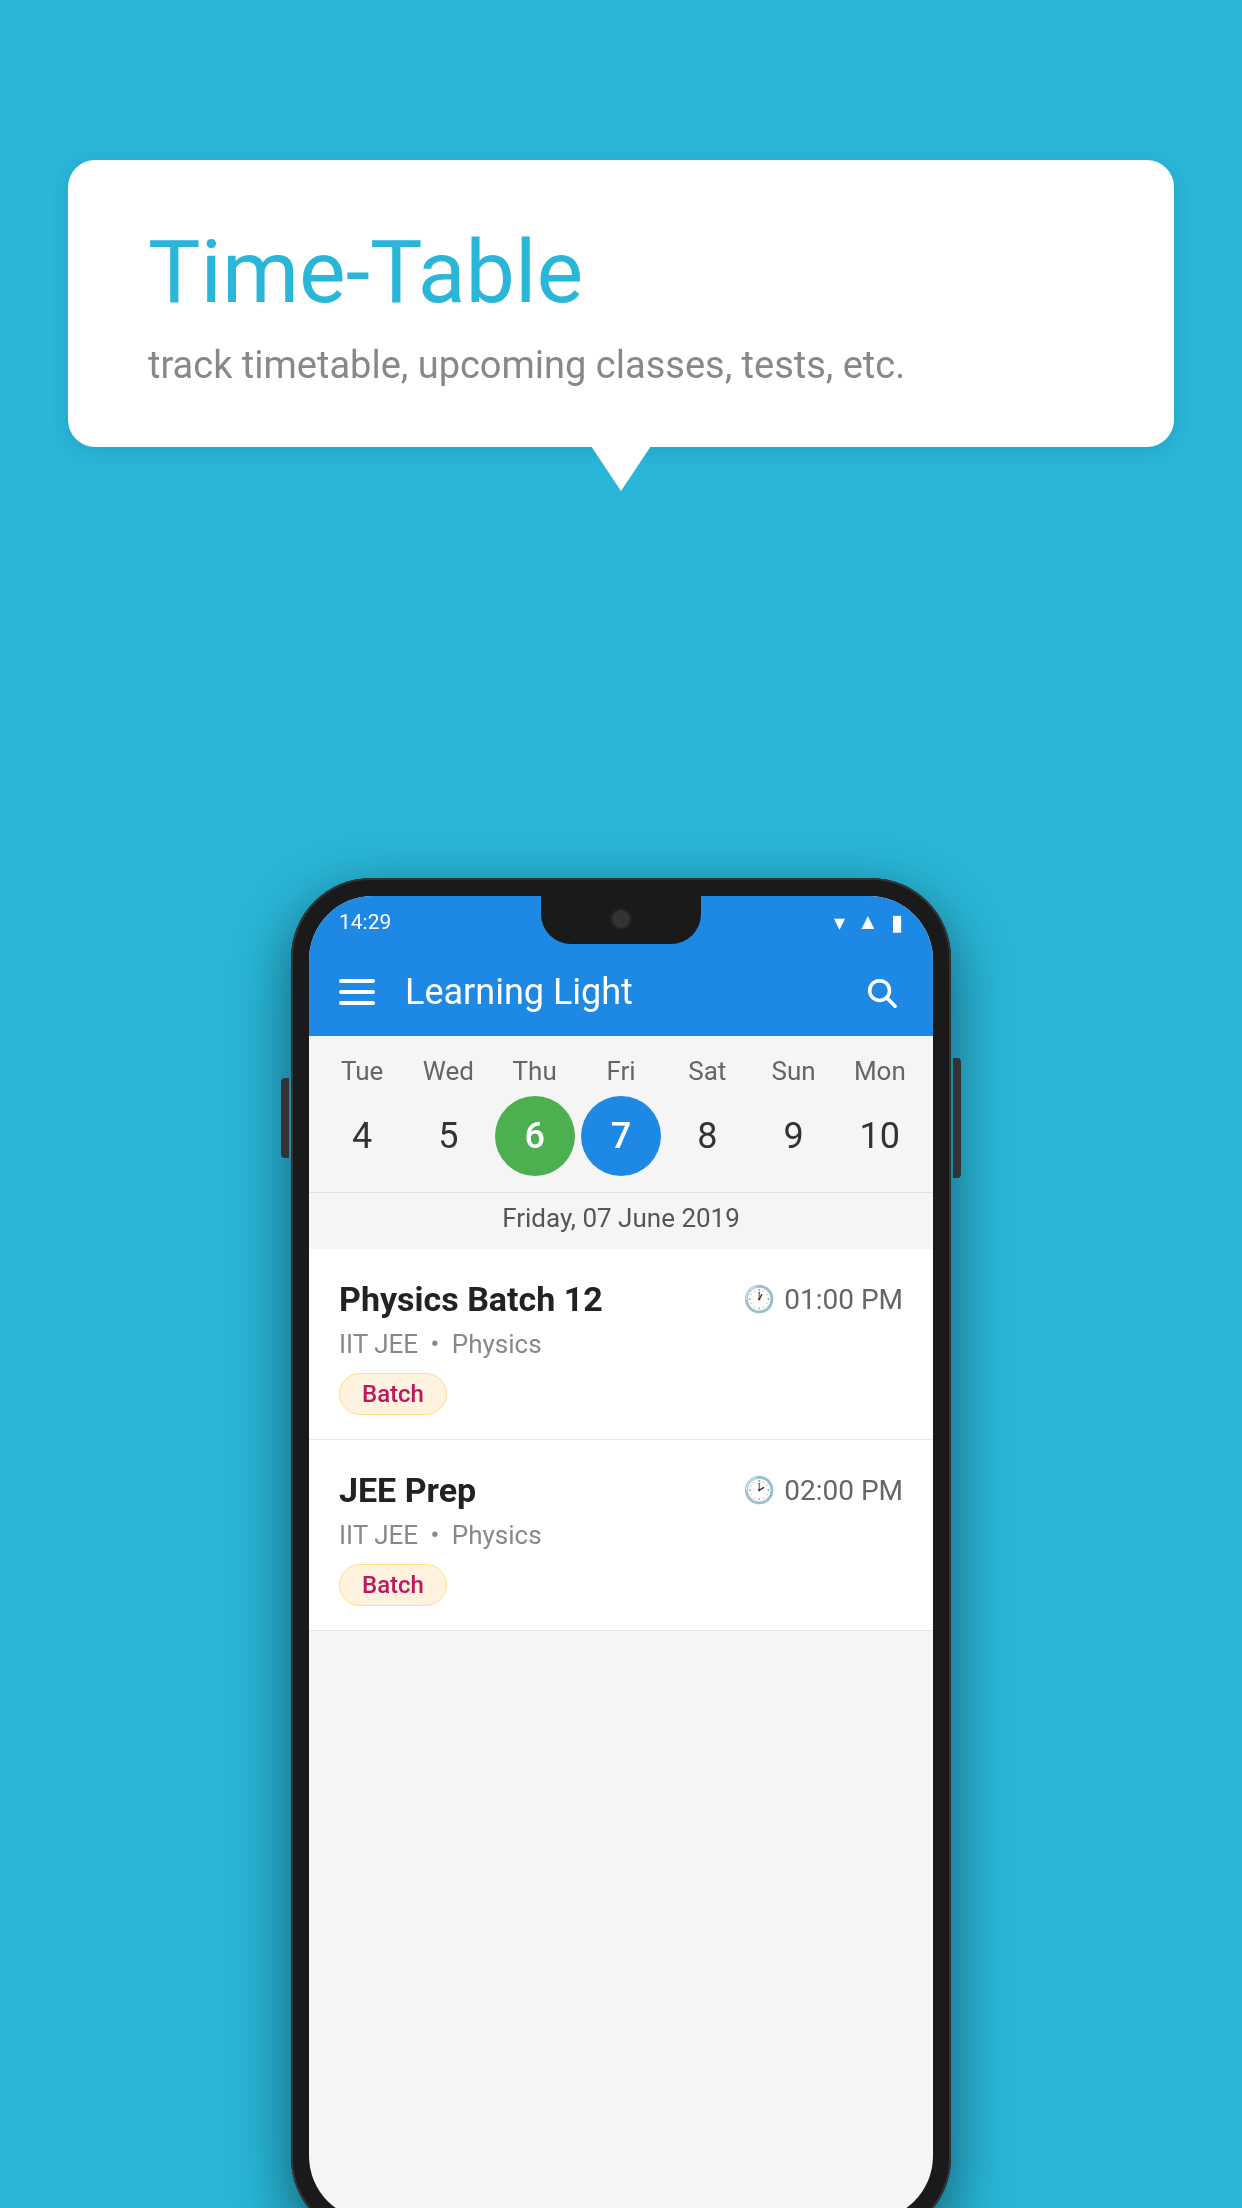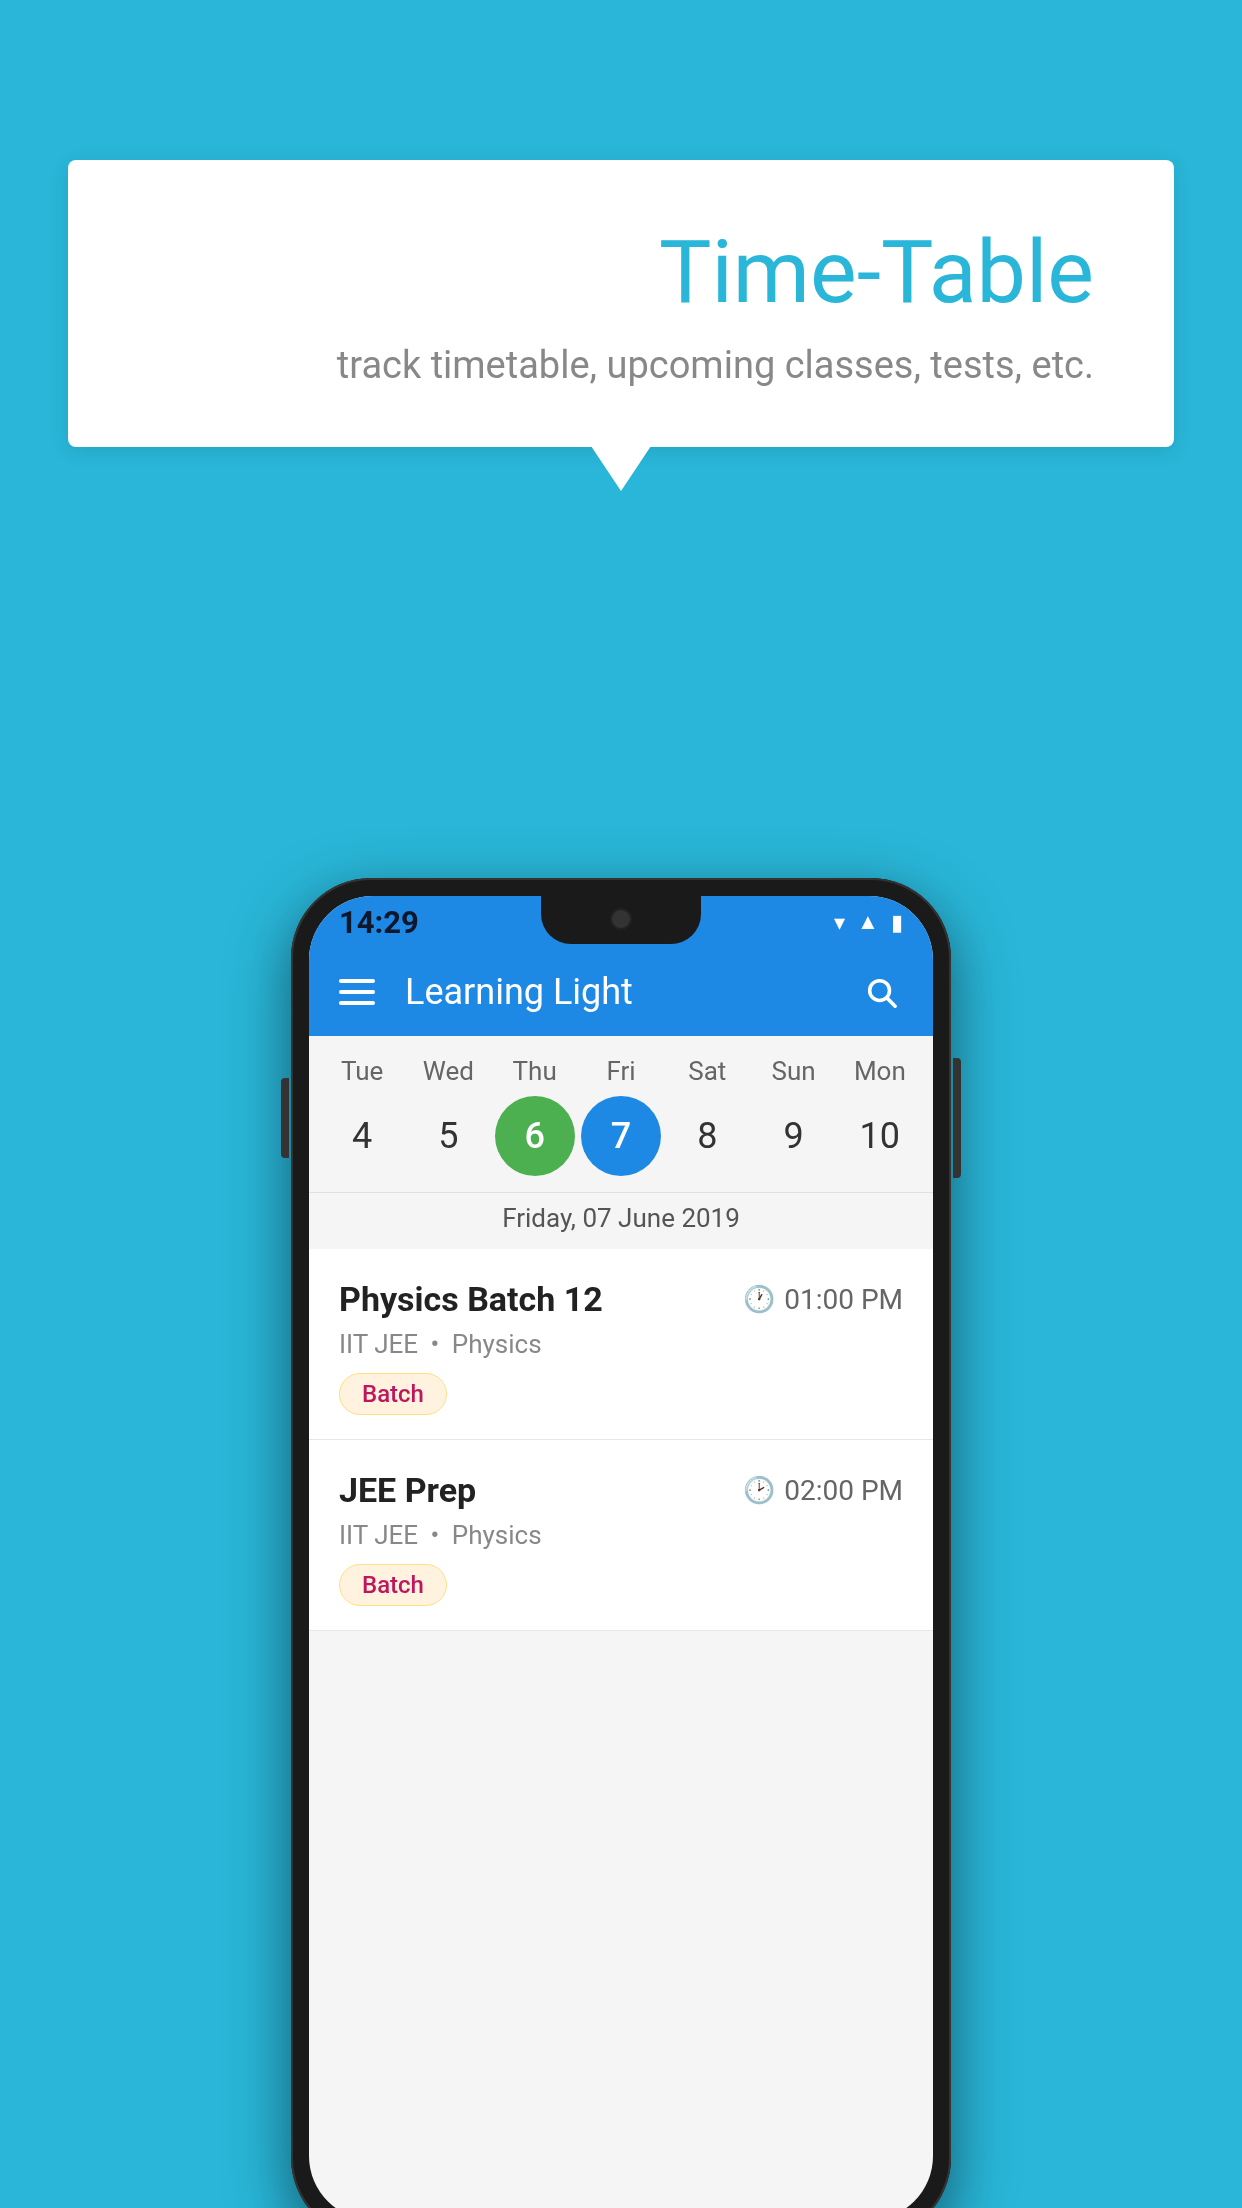--- a/index.html
+++ b/index.html
@@ -20,24 +20,24 @@
       top: 160px;
       left: 68px;
       right: 68px;
       display: flex;
       flex-direction: column;
       align-items: center;
     }
 
     .speech-bubble {
       background: white;
-      border-radius: 8px;
+      border-radius: 27px;
       padding: 60px 80px;
       width: 100%;
-      text-align: right;
+      text-align: left;
       position: relative;
       box-shadow: 0 4px 20px rgba(0,0,0,0.1);
     }
 
     .speech-bubble::after {
       content: '';
       position: absolute;
       bottom: -44px;
       left: 50%;
       transform: translateX(-50%);
@@ -133,23 +133,23 @@
     .status-bar {
       background: #1E88E5;
       height: 52px;
       display: flex;
       align-items: center;
       justify-content: space-between;
       padding: 0 30px;
     }
 
     .status-time {
-      color: #0f172a;
-      font-size: 31px;
-      font-weight: 700;
+      color: #ffffff;
+      font-size: 21px;
+      font-weight: 400;
     }
 
     .status-icons {
       display: flex;
       align-items: center;
       gap: 12px;
     }
 
     .status-wifi {
       color: white;

